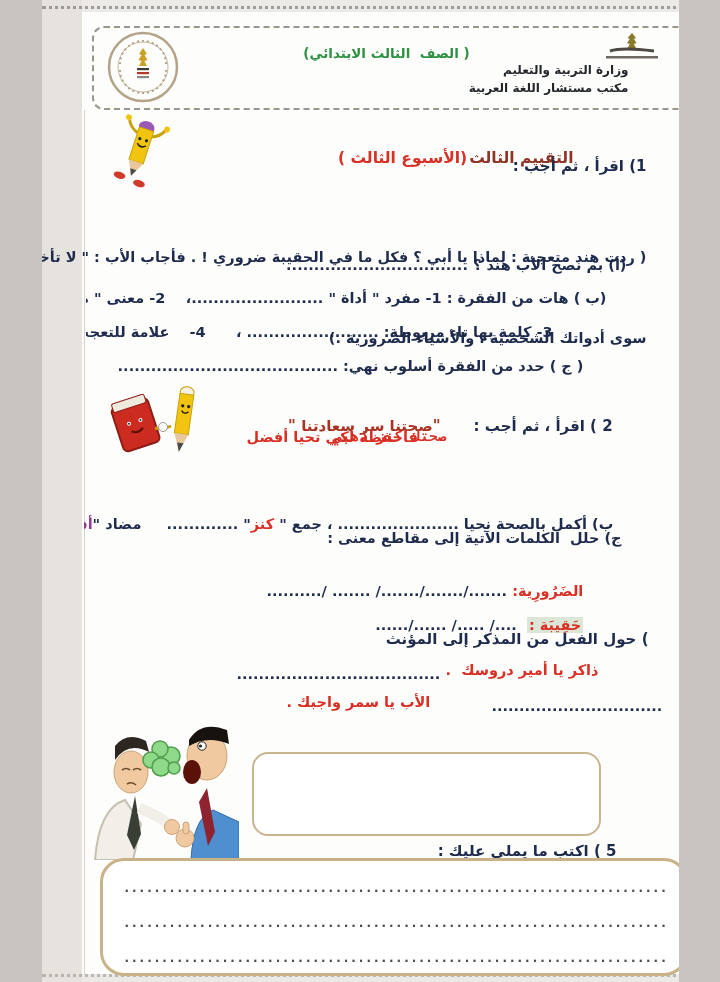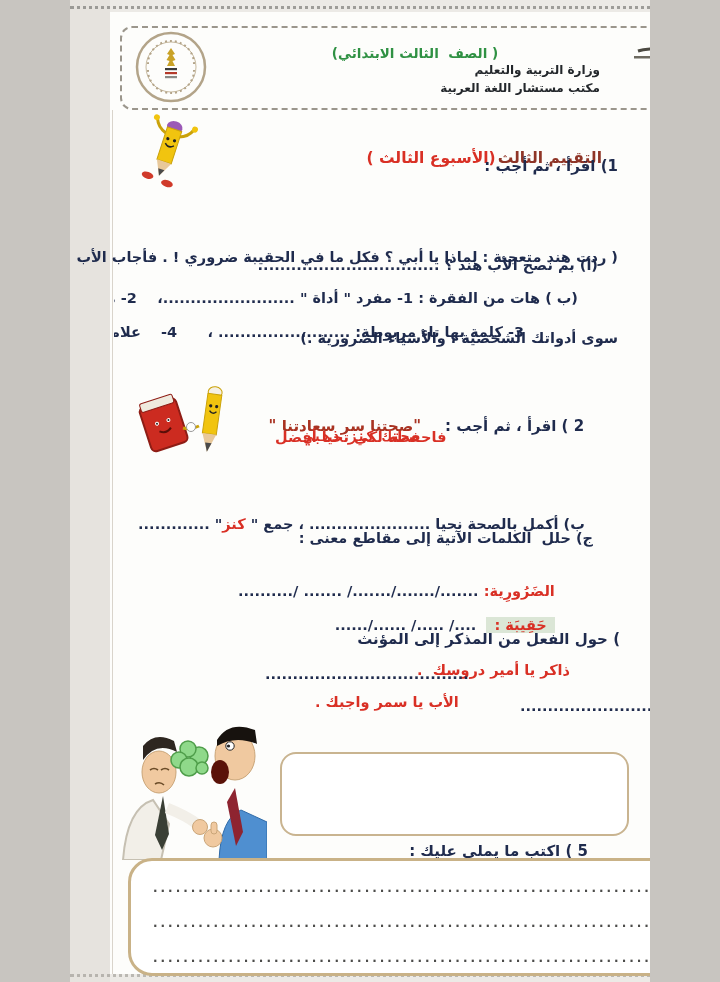--- a/index.html
+++ b/index.html
@@ -1,34 +1,34 @@
 <!DOCTYPE html>
 <html lang="ar"><head>
 <meta charset="utf-8">
 <style>
   html,body{margin:0;padding:0;background:#c8c5c0;}
-  .screen{position:relative;width:580px;height:982px;margin:0 auto;background:#eceae6;
+  .screen{position:relative;width:637px;height:982px;margin:0 auto;background:#eceae6;
           font-family:"DejaVu Sans",sans-serif;overflow:hidden;}
   .sheet{position:absolute;left:40px;top:12px;width:656px;height:962px;background:#fdfdfb;}
   .strip-left{position:absolute;left:0;top:0;width:40px;height:982px;background:#e6e3de;}
   .strip-right{position:absolute;left:700px;top:0;width:20px;height:982px;background:#dedbd5;}
   .edge-r{position:absolute;left:694px;top:12px;width:1px;height:962px;background:#b3ada1;}
   .edge-l{position:absolute;left:42px;top:110px;width:1px;height:864px;background:#d9d4cb;}
   .scan-dots-top{position:absolute;left:0;top:6px;width:720px;border-top:3px dotted #5f5f5c;opacity:.55;}
   .scan-dots-bottom{position:absolute;left:0;top:974px;width:720px;border-top:3px dotted #8a877f;opacity:.5;}
 
   .t{position:absolute;direction:rtl;white-space:pre;font-weight:bold;
      color:#1f2b4d;font-size:14.5px;line-height:1.35;}
   .clip{overflow:hidden;}
   .red{color:#d93025;}
   .maroon{color:#8f3527;}
   .darkred{color:#a93322;}
   .purple{color:#8f3a8f;}
   .green{color:#2f9143;}
-  .hl{background:#dbe6d6;padding:0 8px;}
+  .hl{background:#dbe6d6;padding:0 2px;}
 
   .hdr-box{position:absolute;left:50px;top:26px;width:634px;height:80px;
            border:2px dashed #9b968c;border-radius:12px;background:#fdfdfb;}
   .hdr-grade{position:absolute;left:235px;top:44px;width:220px;text-align:center;
              font-size:13.5px;white-space:pre;}
   .ministry{position:absolute;right:50px;text-align:right;font-size:12px;white-space:pre;color:#23272b;}
   .m1{top:62px;} .m2{top:80px;}
   .img{position:absolute;}
 
   .passage{position:absolute;right:32px;left:46px;top:190px;direction:rtl;text-align:right;
@@ -100,20 +100,21 @@
   </div>
 
   <div class="t" style="right:32px;top:156px;font-size:15px;">1) اقرأ ، ثم أجب :</div>
   <div class="passage">
     <div>( ردت هند متعجبة : لماذا يا أبي ؟ فكل ما في الحقيبة ضروري ! . فأجاب الأب : " لا تأخذي معك</div>
     <div>سوى أدواتك الشخصية ، والأشياء الضرورية .)</div>
   </div>
   <div class="t" style="right:52px;top:256px;">(أ) بم نصح الأب هند ؟ .................................</div>
   <div class="t clip" style="right:72px;left:44px;top:289px;">(ب ) هات من الفقرة : 1- مفرد " أداة " ........................،    2- معنى " مندهشة " .............</div>
   <div class="t clip" style="right:126px;left:44px;top:323px;">3- كلمة بها تاء مربوطة: ........................ ،      4-    علامة للتعجب ....................</div>
+  <div class="t" style="right:95px;top:357px;">( ج ) حدد من الفقرة أسلوب نهي: ........................................</div>
 
   <svg class="img" style="left:55px;top:382px" width="112" height="84" viewBox="0 0 112 84">
     <g transform="rotate(-18 38 44)">
       <rect x="20" y="20" width="38" height="46" rx="5" fill="#cc2b20" stroke="#8e1d15" stroke-width="2"></rect>
       <rect x="22" y="16" width="34" height="9" rx="2" fill="#efeade" stroke="#8e1d15"></rect>
       <circle cx="33" cy="40" r="2" fill="#fff"></circle>
         <circle cx="45" cy="40" r="2" fill="#fff"></circle>
       <circle cx="33" cy="40" r="1" fill="#222"></circle>
         <circle cx="45" cy="40" r="1" fill="#222"></circle>
       <path d="M33 48 q6 5 12 0" stroke="#5a0e08" stroke-width="2" fill="none"></path>
@@ -125,21 +126,21 @@
         <circle cx="89.5" cy="24" r="1.6" fill="#222"></circle>
       <path d="M83 29 q3.5 4 7 0" stroke="#222" stroke-width="1.4" fill="none"></path>
       <path d="M79 52 L86 70 L93 52 Z" fill="#e8c89a"></path>
       <path d="M83 61 L86 70 L89.5 61 Z" fill="#4a4a4a"></path>
     </g>
     <path d="M58 46 q8 2 16 -2" stroke="#caa20a" stroke-width="3" fill="none"></path>
     <circle cx="66" cy="45" r="4.5" fill="#fff" stroke="#999"></circle>
   </svg>
 
   <div class="t" style="right:45px;top:396px;font-size:15px;">
-    <span style="margin-left:24px">2 ) اقرأ ، ثم أجب :</span><span class="darkred">"صحتنا سر سعادتنا "</span>
+    <span style="margin-left:33px">2 ) اقرأ ، ثم أجب :</span><span class="darkred">"صحتنا سر سعادتنا "</span>
   </div>
   <div class="t red" style="right:232px;top:428px;font-family:Liberation Mono, monospace;">صحتك كنز ذهبي</div>
   <div class="t red" style="left:205px;top:428px;">فاحفظه لكي تحيا أفضل</div>
   <div class="t clip" style="right:45px;left:42px;top:495px;">
     <span>ب) أكمل بالصحة نحيا ...................... ، جمع " </span><span class="red">كنز</span><span>" .............     مضاد "</span><span class="purple">أفضل</span><span>" ..............</span>
   </div>
   <div class="t" style="right:57px;top:529px;">ج) حلل  الكلمات الآتية إلى مقاطع معنى :</div>
   <div class="t" style="right:75px;top:562px;">
     <span class="red">الضَرُورِية:</span><span> ......./......./......./ ....... /..........</span>
   </div>

